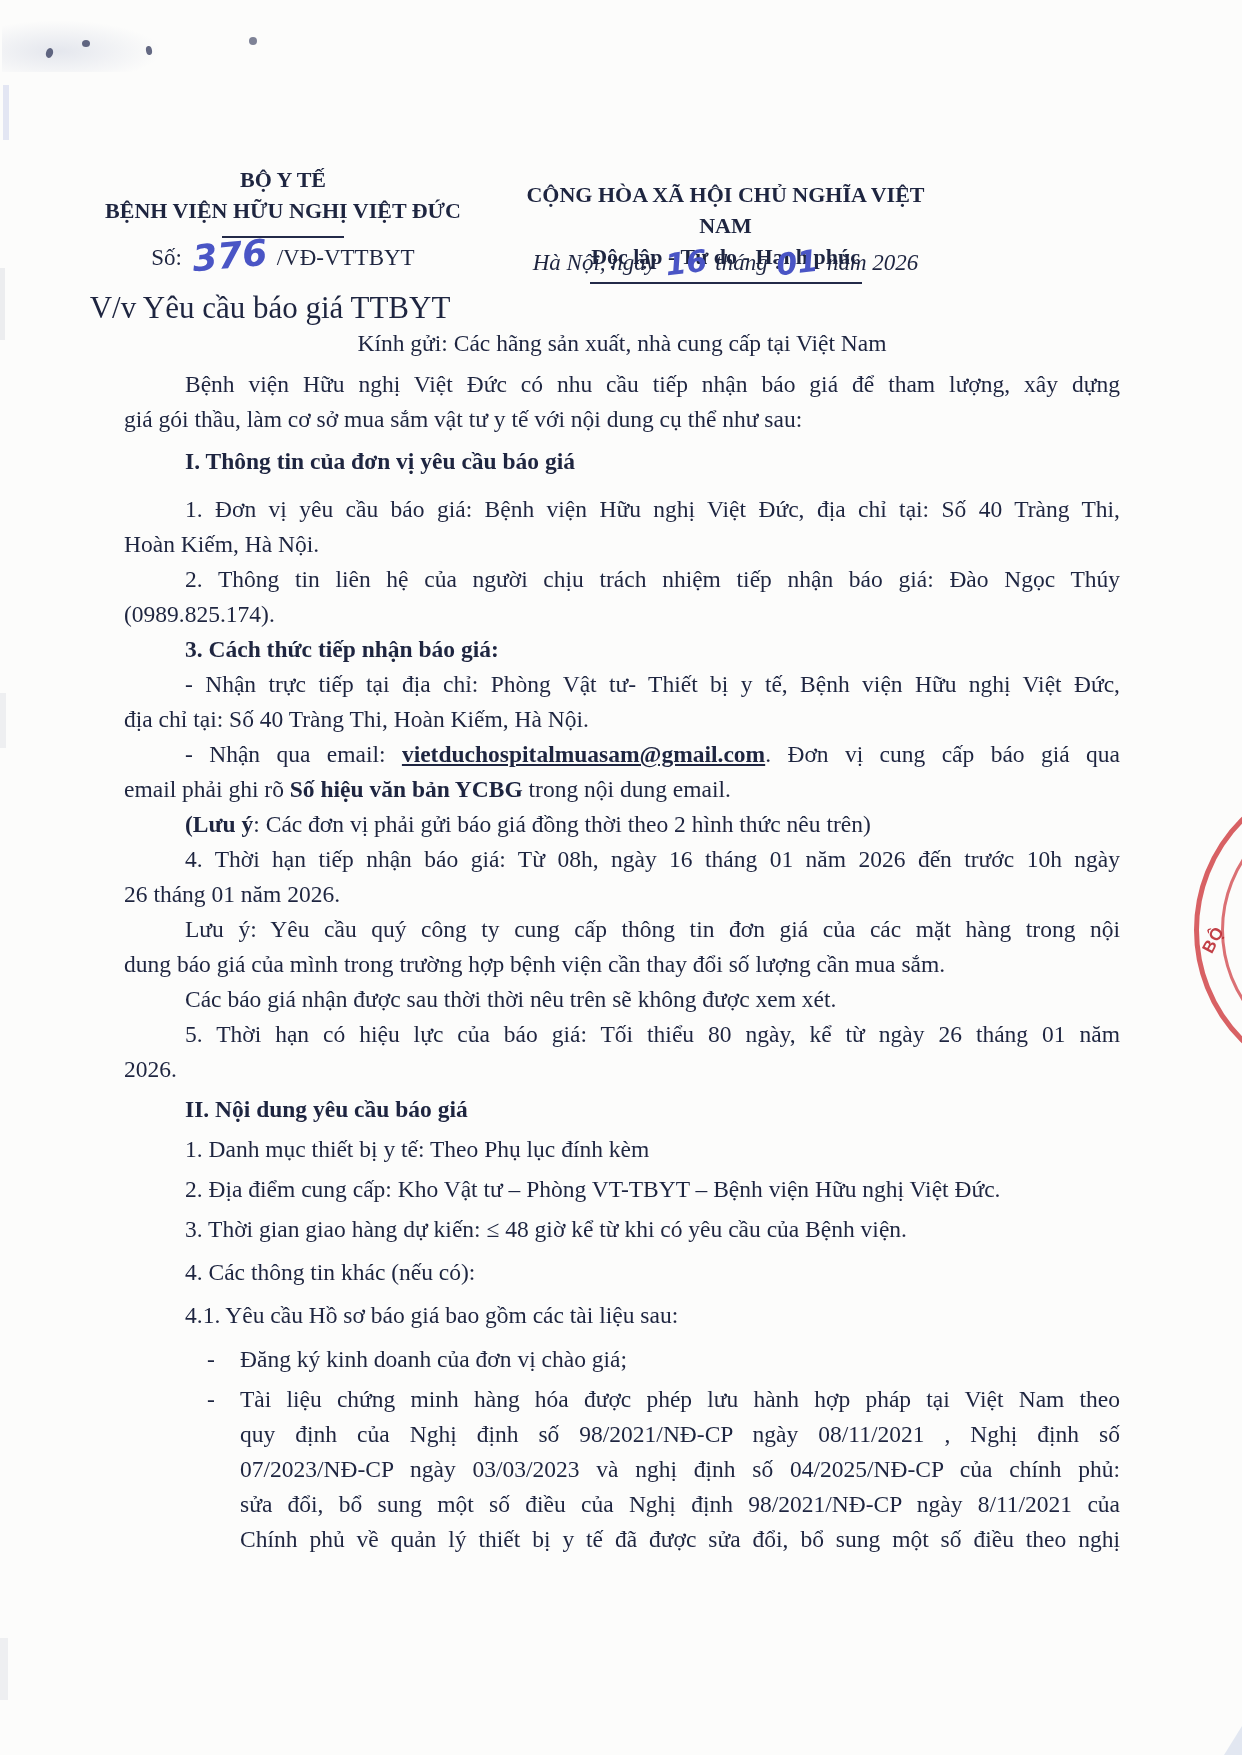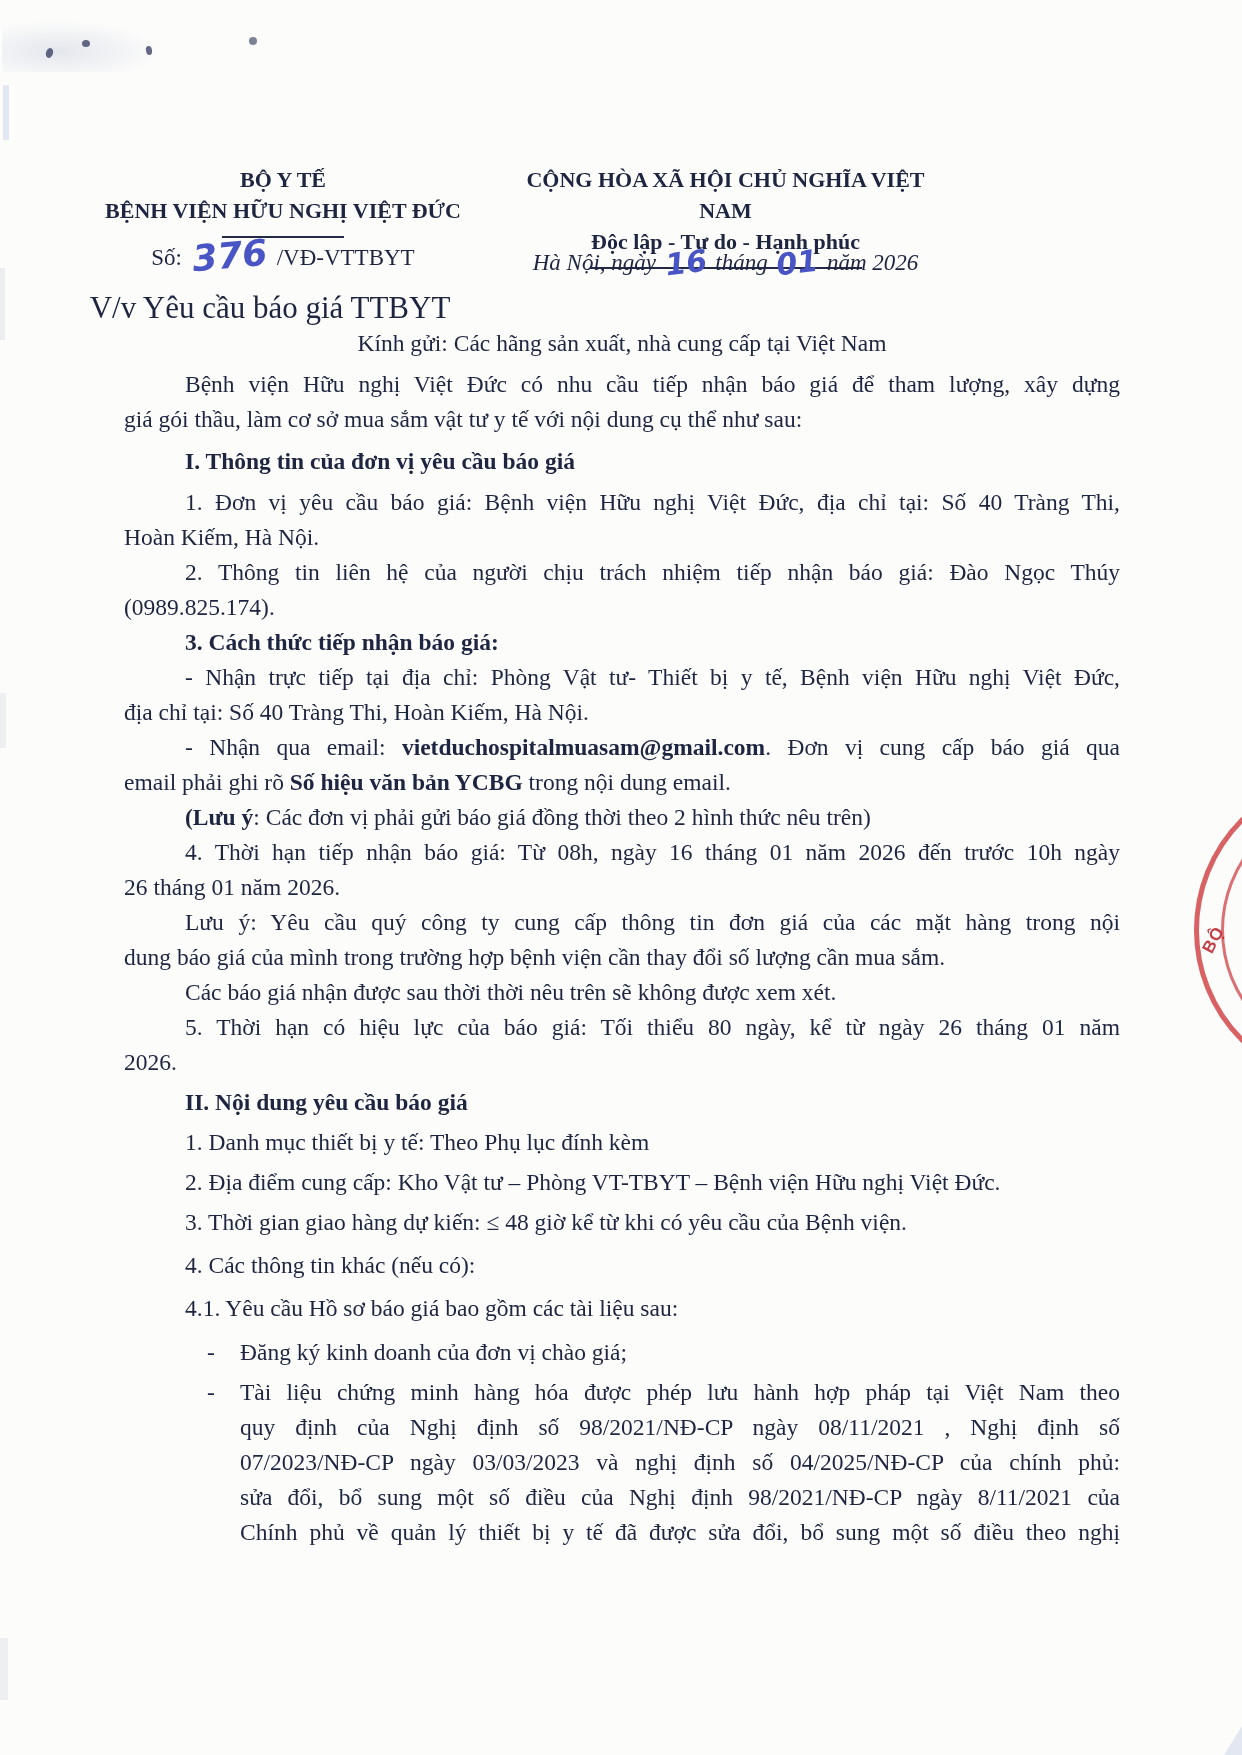--- a/index.html
+++ b/index.html
@@ -4,26 +4,26 @@
 <style>
   * { margin:0; padding:0; box-sizing:border-box; }
   html, body { width:1242px; height:1755px; }
   body {
     position:relative; overflow:hidden;
     background:#fcfcfb;
     color:#1e2540;
     font-family:"Liberation Serif","DejaVu Serif",serif;
   }
   .b { font-weight:bold; }
-  .u { }
+  .u { text-decoration:underline; }
 
   
   .hdr { position:absolute; top:164px; text-align:center; font-weight:bold; line-height:31px; }
   .hdr-left  { left:83px;  width:400px; font-size:22px; }
-  .hdr-right { left:498px; width:455px; font-size:22px; }
+  .hdr-right { left:498px; width:455px; font-size:22px;margin-top:15px; }
   .rule { height:2px; background:#232a48; margin:10px auto 0; }
   .rule-left  { width:122px; }
   .rule-right { width:272px; }
 
   
   .ref-line { position:absolute; left:83px; top:243px; width:400px; text-align:center; font-size:23px; white-space:nowrap; }
   .ref-line .hand { display:inline-block; }
   .subject-line { position:absolute; left:70px; top:290px; width:400px; text-align:center; font-size:31px; }
   .date-line { position:absolute; left:498px; top:250px; width:455px; text-align:center; font-style:italic; font-size:23px; white-space:nowrap; }
   .hand {
@@ -34,21 +34,21 @@
   .hand-dt { font-size:30px; line-height:18px; transform:rotate(-7deg) translateY(3px); display:inline-block; padding:0 3px; }
 
   
   #doc-body { position:absolute; left:124px; top:326px; width:996px; font-size:23.5px; line-height:35px; }
   .ln { text-align:left; }
   .c  { text-align:center; }
   .i1 { text-indent:61px; }
   .j  { text-align:justify; text-align-last:justify; }
   .bl, .bc { padding-left:116px; position:relative; }
   .bl .dash { position:absolute; left:83px; top:0; }
-  .g3{margin-top:6px} .g5{margin-top:5px} .g6{margin-top:6px}
+  .g3{margin-top:13px} .g5{margin-top:5px} .g6{margin-top:6px}
   .g7{margin-top:7px} .g8{margin-top:8px} .g9{margin-top:9px}
 
   
   .stamp { position:absolute; inset:0; pointer-events:none; filter:blur(0.4px); }
   .ring1 { position:absolute; left:1194px; top:772px; width:316px; height:316px;
            border:5px solid rgba(205,52,58,.78); border-radius:50%; }
   .ring2 { position:absolute; left:1221px; top:799px; width:262px; height:262px;
            border:3px solid rgba(205,52,58,.70); border-radius:50%; }
   .stamp-text { position:absolute; left:1200px; top:930px; color:rgba(186,38,46,.88);
            font-family:"Liberation Sans",sans-serif; font-weight:bold; font-size:17px;

